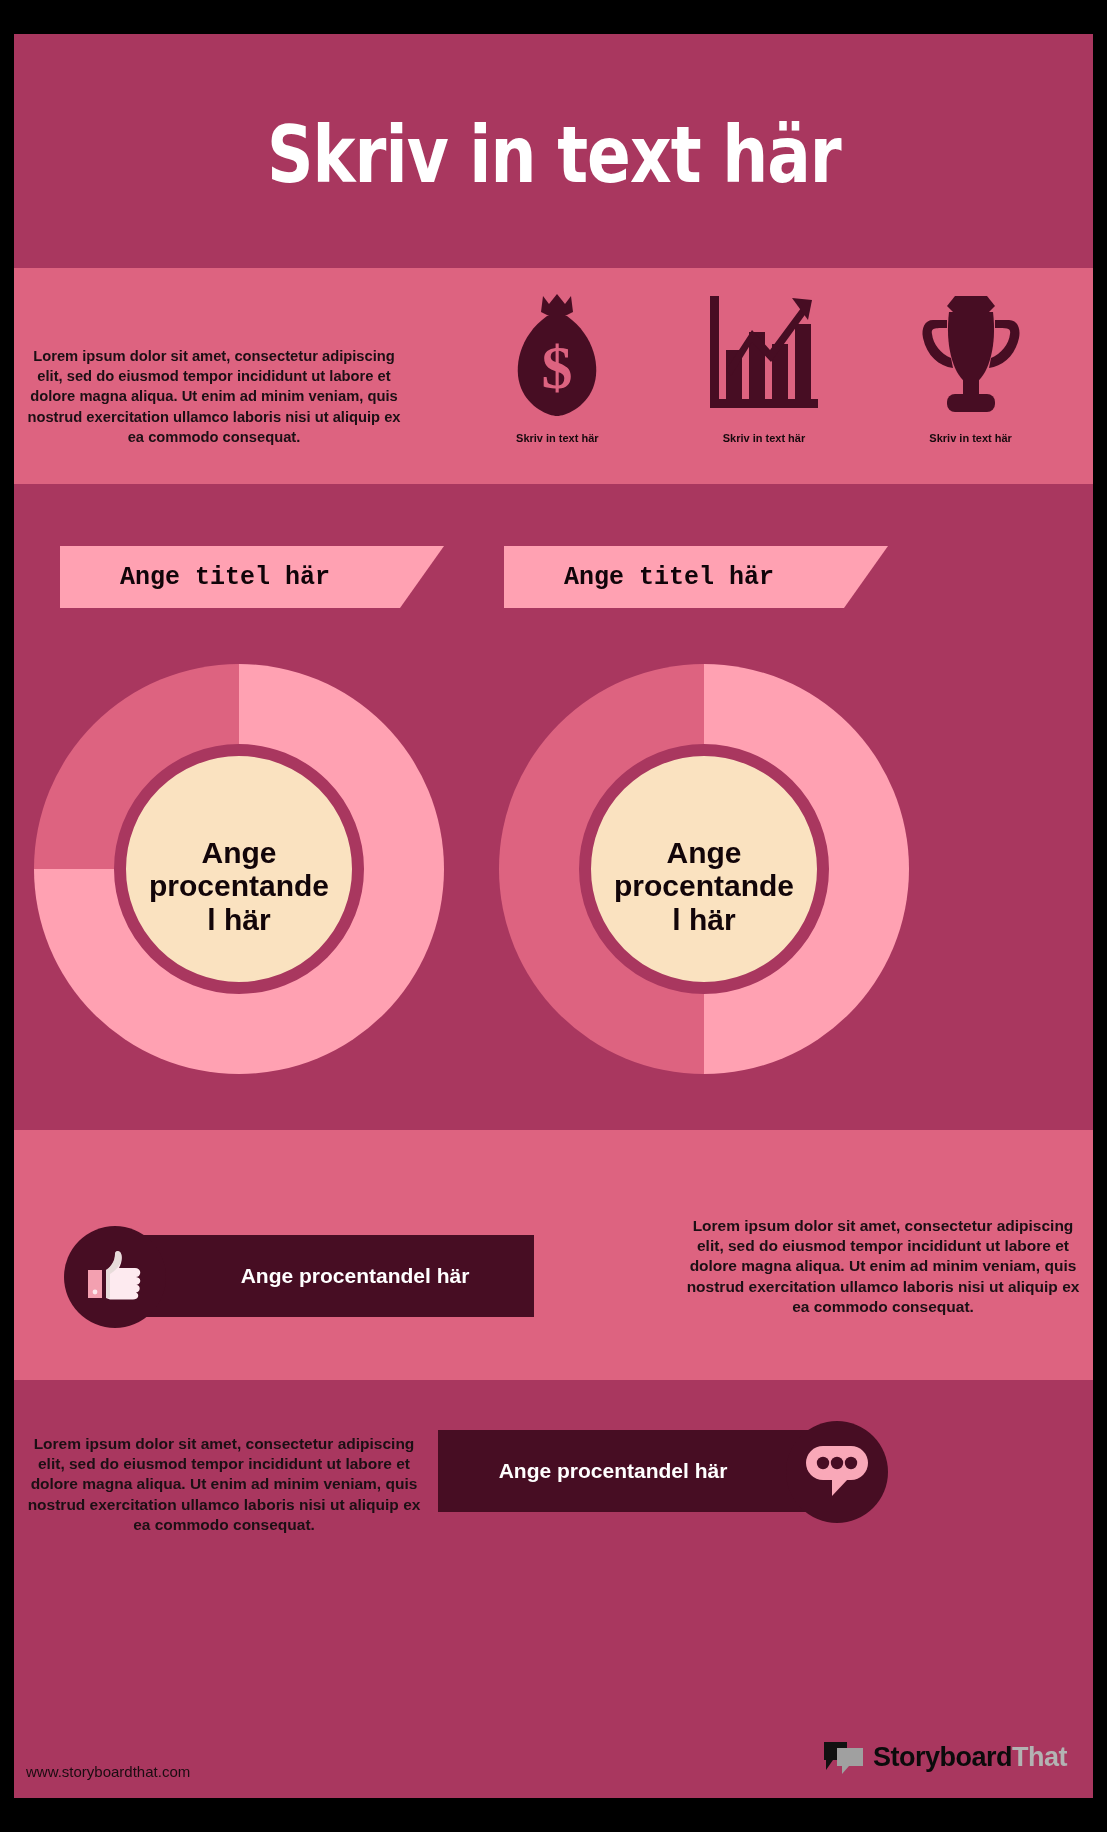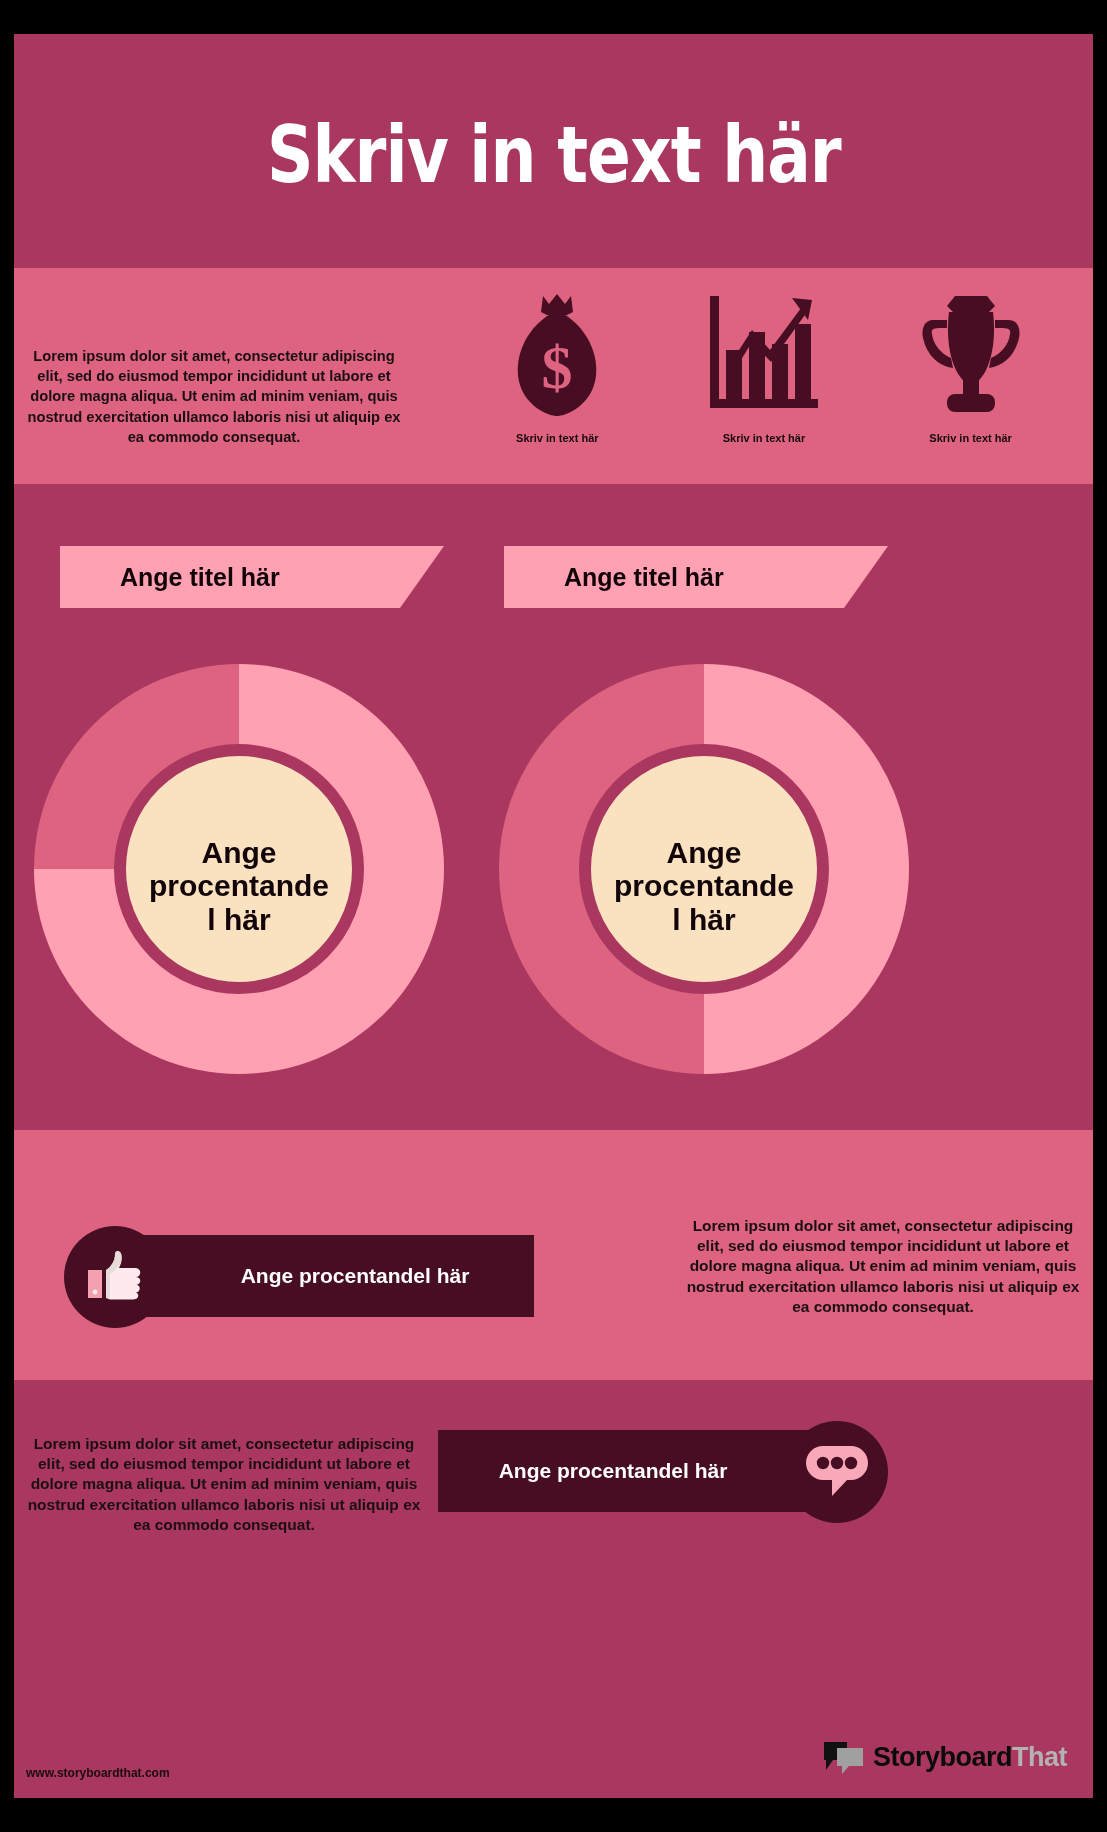--- a/index.html
+++ b/index.html
@@ -69,21 +69,21 @@
   }
   .banner-l{ left:46px; width:340px; }
   .banner-r{ left:490px; width:340px; }
   .banner .tail{
     position:absolute; left:100%; top:0; width:0;height:0;
     border-left:0 solid transparent;
     border-top:62px solid #ffa1b2;
     border-right:44px solid transparent;
   }
   .banner-label{
-    font-family:Liberation Sans, sans-serif;
+    font-family:Liberation Mono, monospace;
     font-weight:bold; font-size:25px; color:#100409;
     padding-left:60px;
   }
   .donut{
     position:absolute; width:410px; height:410px; border-radius:50%;
   }
   .donut-l{ left:20px; top:180px; }
   .donut-r{ left:485px; top:180px; }
   .donut-inner{
     position:absolute; left:50%; top:50%;
@@ -146,21 +146,21 @@
     position:absolute; left:348px; top:-9px; width:102px;height:102px;border-radius:50%;
     background:#470d23; z-index:2;
     display:flex;align-items:center;justify-content:center;
   }
   .chat-label{
     font-family:"Liberation Sans Narrow","Liberation Sans", sans-serif;
     font-weight:bold;font-size:21px;color:#fff; padding-right:70px;
   }
   .footer-url{
     position:absolute; left:12px; bottom:18px;
-    font-size:12px; font-weight:bold; color:#1b0c11;
+    font-size:15px; font-weight:normal; color:#1b0c11;
     font-family:"Liberation Sans Narrow","Liberation Sans", sans-serif;
   }
   .logo{
     position:absolute; right:26px; bottom:24px;
     display:flex; align-items:center; gap:8px;
   }
   .logo-text{ font-size:27px; font-weight:bold; letter-spacing:-0.5px; }
   .logo-text .b{ color:#0b0b0b; }
   .logo-text .g{ color:#b3b3b3; }
 </style>

